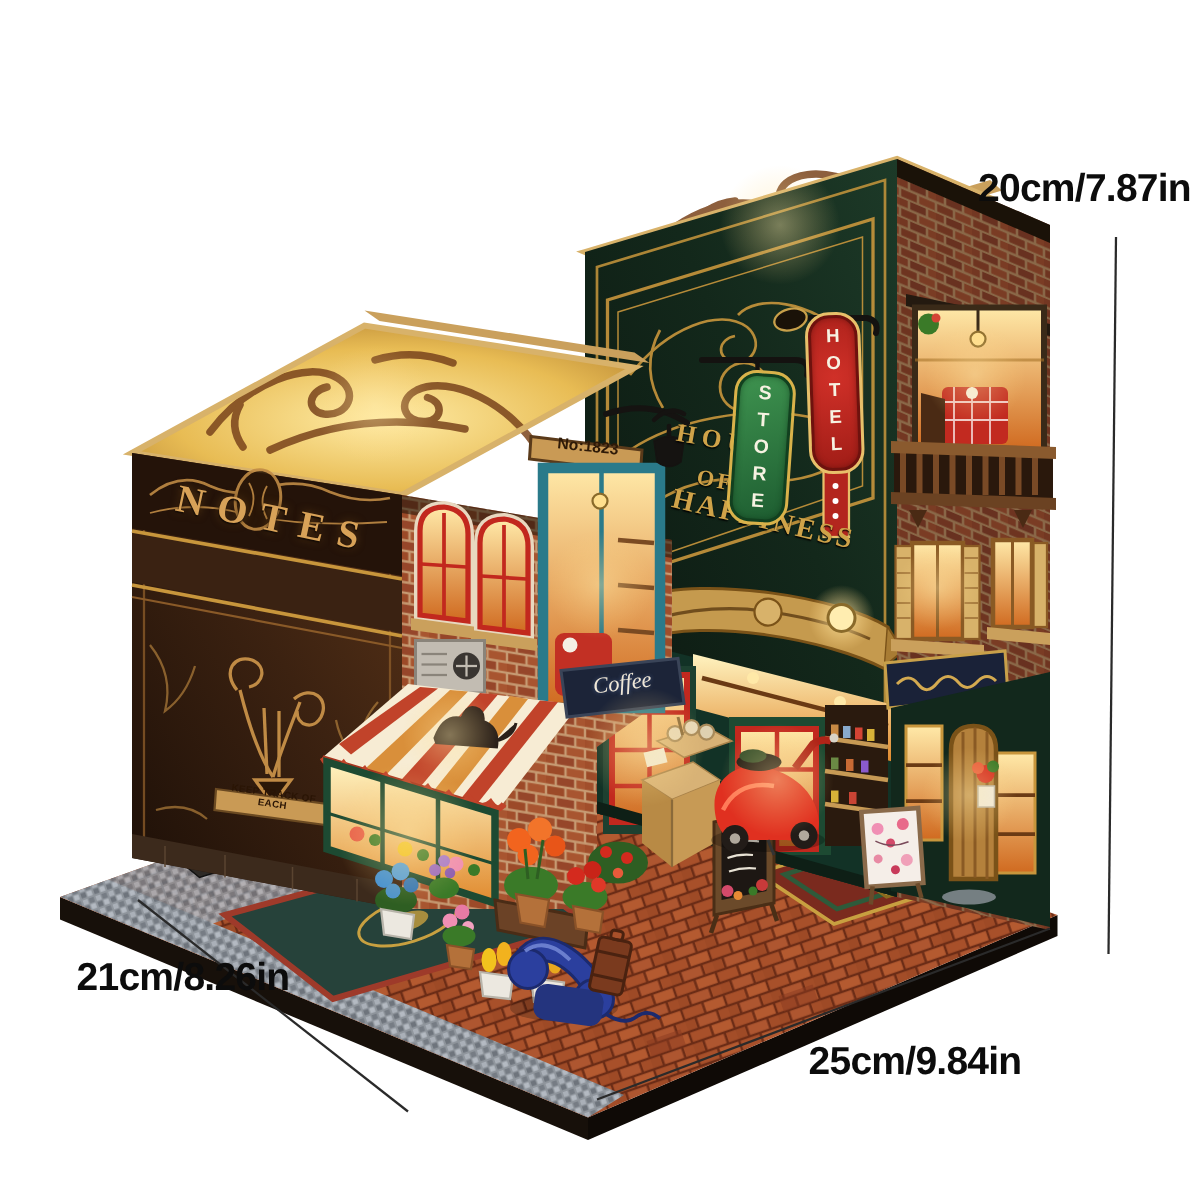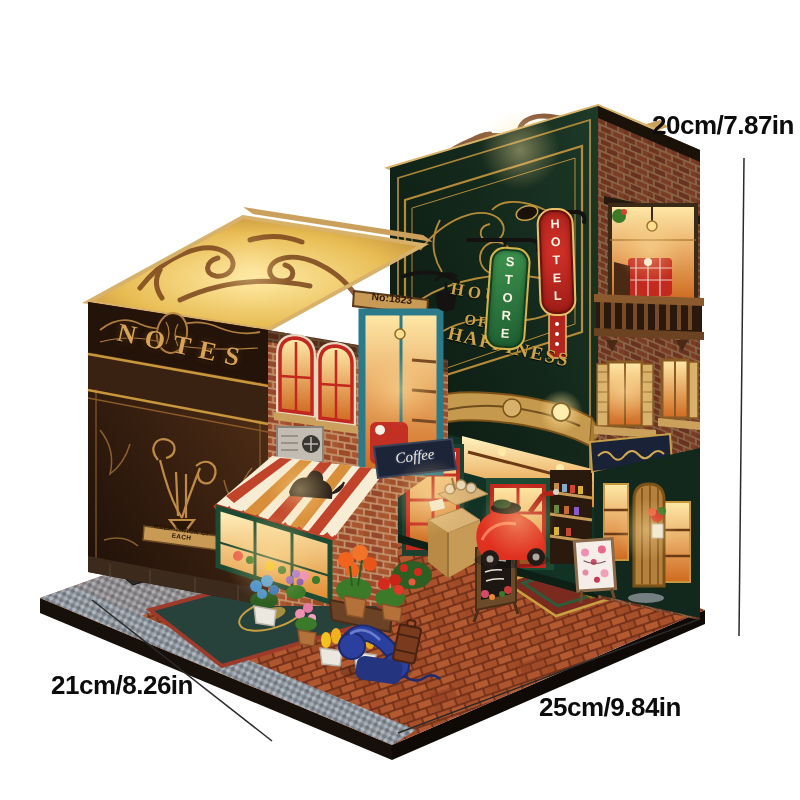--- a/index.html
+++ b/index.html
@@ -2,21 +2,21 @@
 <html><head>
 <meta charset="utf-8">
 <style>
   html,body{margin:0;padding:0;background:#ffffff;}
   .stage{position:relative;width:800px;height:800px;background:#ffffff;overflow:hidden;
          font-family:"Liberation Sans",sans-serif;}
   .stage svg{position:absolute;left:0;top:0;}
   .overlay{position:absolute;z-index:5;color:#111;}
   .dim-label{font-weight:700;font-size:26px;letter-spacing:-0.5px;color:#0c0c0c;text-align:center;z-index:9;}
   #dim-height{left:616px;top:110px;width:214px;}
-  #dim-depth{left:30px;top:670px;width:184px;}
+  #dim-depth{left:30px;top:636px;width:184px;}
   #dim-width{left:508px;top:692px;width:204px;}
   .notes-title{left:116px;top:334px;width:160px;transform:rotate(12deg);
       font-family:"Liberation Serif",serif;font-size:26px;font-weight:700;letter-spacing:9px;
       color:#d8a258;text-shadow:0 1px 1px #120a04,0 0 6px #5a3a14;z-index:3;}
   .plaque{left:146px;top:526px;width:72px;transform:rotate(8deg);font-size:6.5px;font-weight:700;
       letter-spacing:.3px;color:#2a1505;text-align:center;z-index:4;}
   .door-no{left:357px;top:292px;width:70px;transform:rotate(6deg);font-size:10.5px;font-weight:700;
       color:#2e1a08;text-align:center;z-index:4;}
   .coffee{left:377px;top:448px;width:76px;transform:rotate(-7deg);
       font-family:"Liberation Serif",serif;font-style:italic;font-size:15px;color:#f0e8d8;

